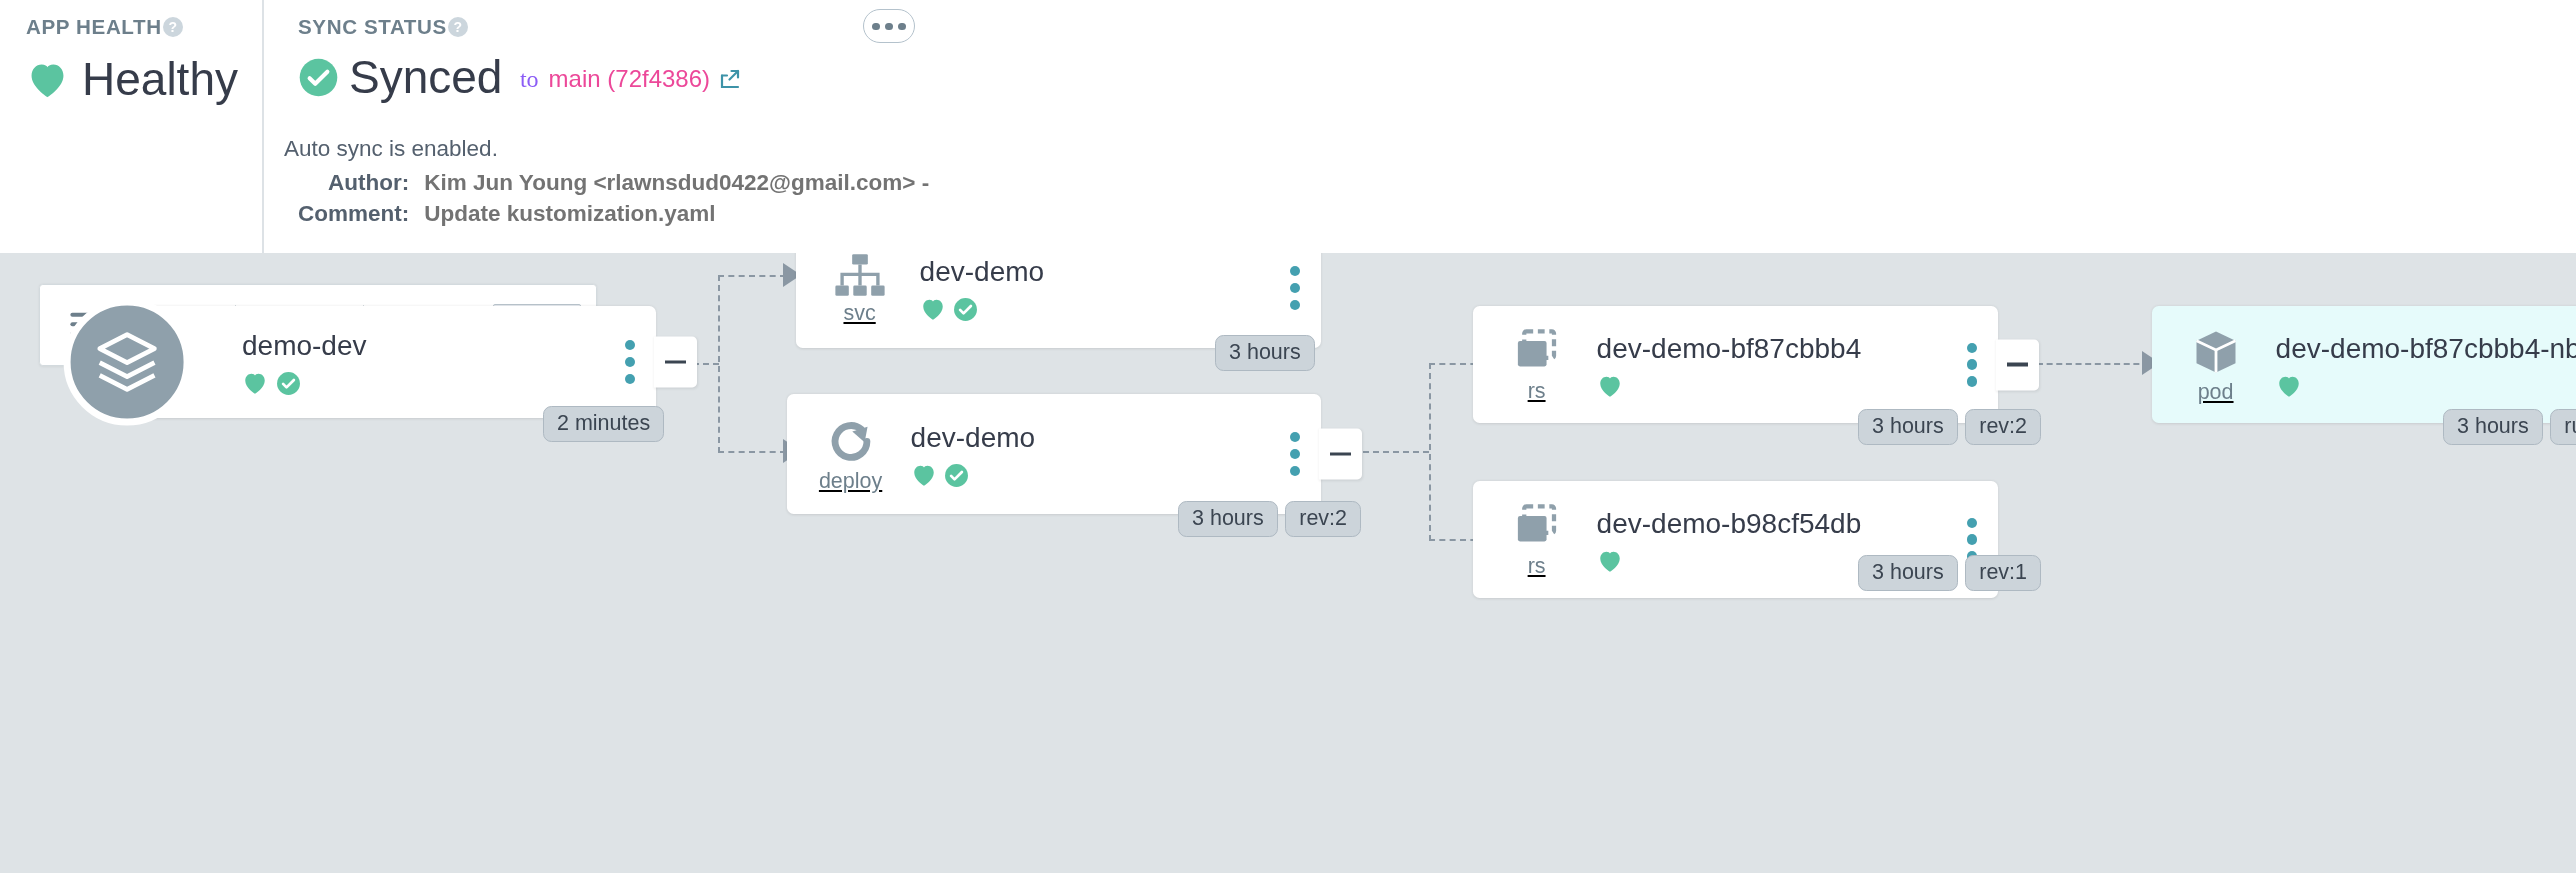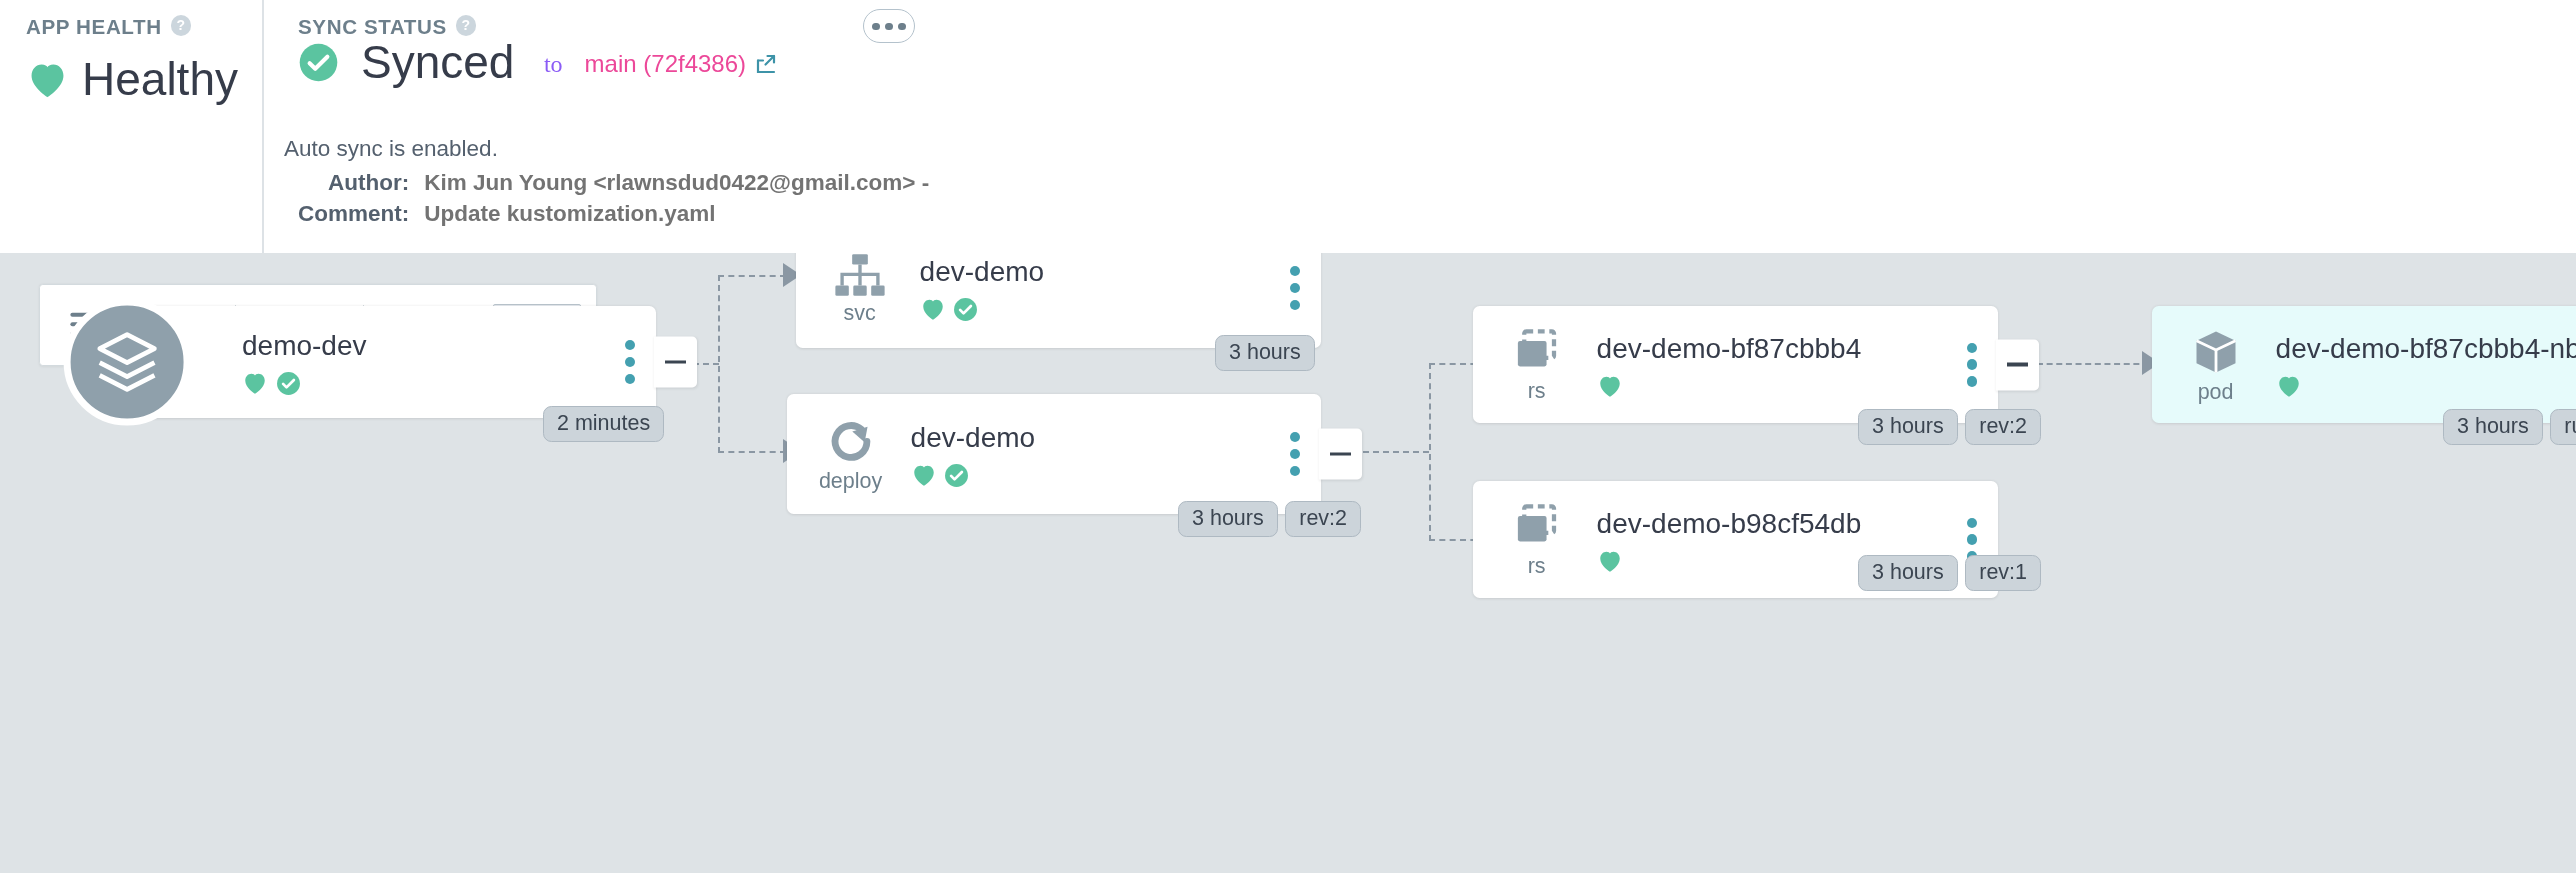--- a/index.html
+++ b/index.html
@@ -27,21 +27,22 @@
     width: 1.9px; height: 253px;
     background: #dde2e6;
   }
 
   .panel-label {
     font-size: 20.6px;
     font-weight: bold;
     color: #6d7f8b;
     letter-spacing: 0.6px;
     display: flex;
-    gap: 9px;
+    align-items: center;
+    gap: 1px;
   }
 
   .help-icon {
     width: 20.6px; height: 20.6px;
     border-radius: 50%;
     background: #ccd6dd;
     color: #ffffff;
     font-size: 14px;
     font-weight: bold;
     display: inline-flex;
@@ -70,21 +71,22 @@
   }
 
   
   .sync-status {
     position: absolute;
     left: 298px; top: 15px;
   }
   .sync-row {
     display: flex;
     align-items: center;
-    gap: 22px;
+    gap: 10px;
+    margin-top: 15px;
   }
   .sync-text {
     font-size: 46px;
     color: #363c4a;
     line-height: 1;
   }
   .sync-to {
     font-size: 24px;
     color: #8b5cf6;
     margin-left: 7.5px;
@@ -212,20 +214,21 @@
   }
   .node.highlight { background: #e6fbfb; }
 
   .node-icon-wrap {
     width: 86px;
     display: flex;
     flex-direction: column;
     align-items: center;
     justify-content: center;
     flex: none;
+    text-decoration: underline;
   }
   .node-kind {
     font-size: 21.5px;
     color: #6d7f8b;
     margin-top: 3.7px;
     line-height: 1;
   }
 
   .node-body {
     flex: 1;

